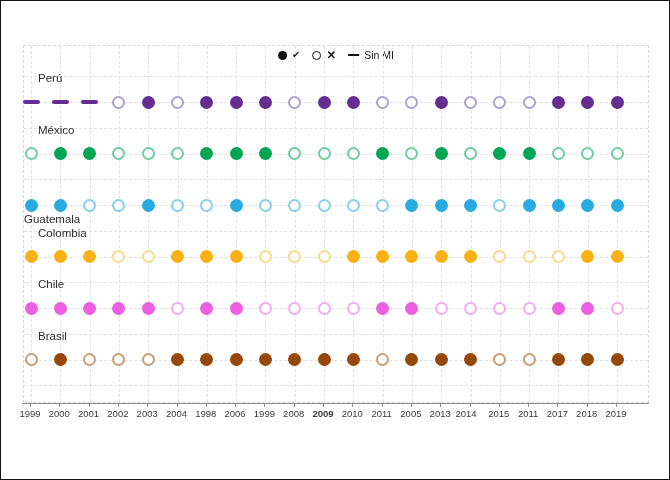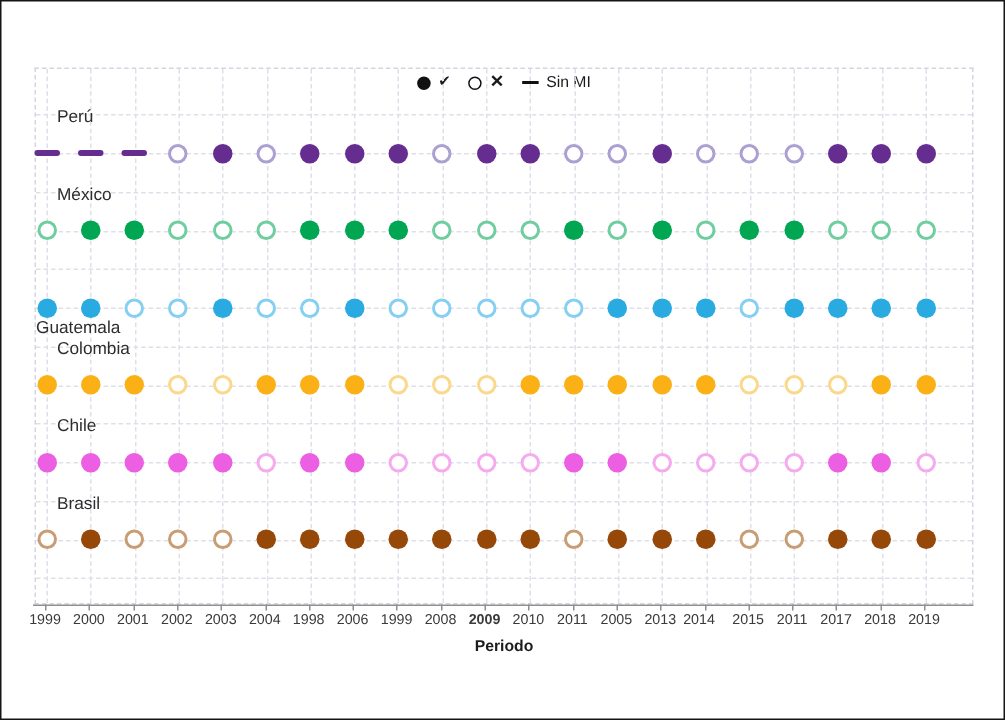--- a/index.html
+++ b/index.html
@@ -209,21 +209,20 @@
       <div class="dot" style="left: 440px; top: 307px; background: rgb(150, 72, 9);"></div>
       <div class="dot open" style="left: 469.3px; top: 307px; border-color: rgb(200, 157, 115);"></div>
       <div class="dot open" style="left: 498.6px; top: 307px; border-color: rgb(200, 157, 115);"></div>
       <div class="dot" style="left: 527.9px; top: 307px; background: rgb(150, 72, 9);"></div>
       <div class="dot" style="left: 557.2px; top: 307px; background: rgb(150, 72, 9);"></div>
       <div class="dot" style="left: 586.5px; top: 307px; background: rgb(150, 72, 9);"></div>
     </div>
 
   <div class="axis-line"></div>
   <div></div>
-  <div class="x-title">Periodo</div>
 
 <div class="tick" style="left: 29px;"></div>
     <div class="tick-label" style="left: 14px;">1999</div>
     <div class="tick" style="left: 58.3px;"></div>
     <div class="tick-label" style="left: 43.3px;">2000</div>
     <div class="tick" style="left: 87.6px;"></div>
     <div class="tick-label" style="left: 72.6px;">2001</div>
     <div class="tick" style="left: 116.9px;"></div>
     <div class="tick-label" style="left: 101.9px; text-align: center;">2002</div>
     <div class="tick" style="left: 146.2px;"></div>

